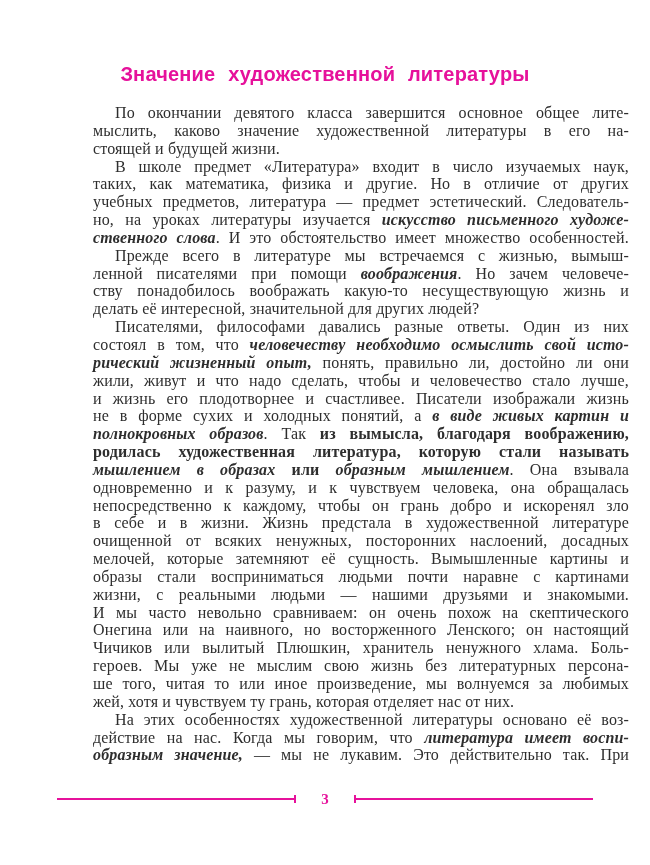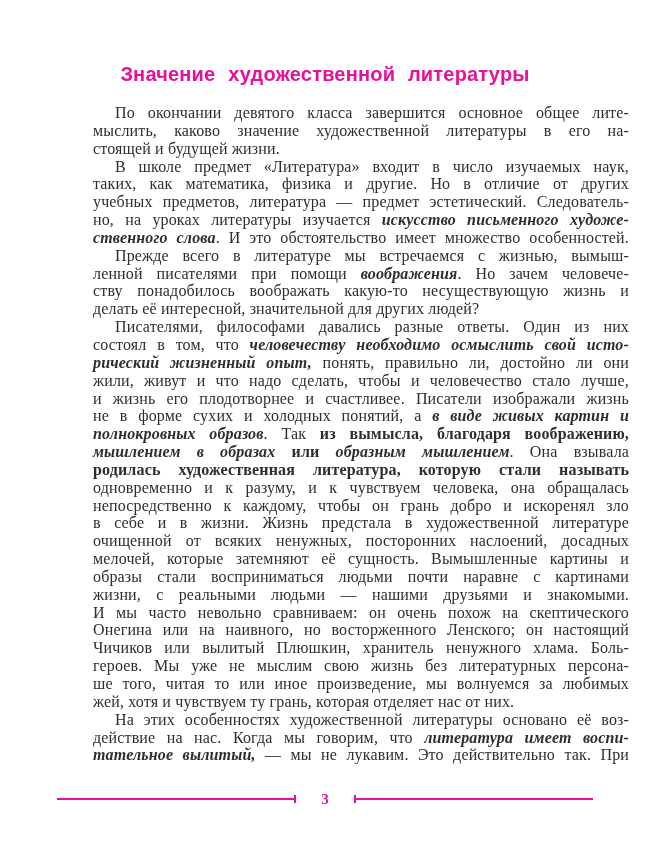--- a/index.html
+++ b/index.html
@@ -113,38 +113,38 @@
       <div class="line"><span class="s-r">ленной писателями при помощи </span><span class="s-i">воображения</span><span class="s-r">. Но зачем человече-</span></div>
       <div class="line"><span class="s-r">ству понадобилось воображать какую-то несуществующую жизнь и</span></div>
       <div class="line noj"><span class="s-r">делать её интересной, значительной для других людей?</span></div>
       <div class="line ind"><span class="s-r">Писателями, философами давались разные ответы. Один из них</span></div>
       <div class="line"><span class="s-r">состоял в том, что </span><span class="s-i">человечеству необходимо осмыслить свой исто-</span></div>
       <div class="line"><span class="s-i">рический жизненный опыт,</span><span class="s-r"> понять, правильно ли, достойно ли они</span></div>
       <div class="line"><span class="s-r">жили, живут и что надо сделать, чтобы и человечество стало лучше,</span></div>
       <div class="line"><span class="s-r">и жизнь его плодотворнее и счастливее. Писатели изображали жизнь</span></div>
       <div class="line"><span class="s-r">не в форме сухих и холодных понятий, а </span><span class="s-i">в виде живых картин и</span></div>
       <div class="line"><span class="s-i">полнокровных образов</span><span class="s-r">. Так </span><span class="s-b">из вымысла, благодаря воображению,</span></div>
+      <div class="line"><span class="s-b">родилась художественная литература, которую стали называть</span></div>
       <div class="line"><span class="s-bi">мышлением в образах </span><span class="s-b">или</span><span class="s-bi"> образным мышлением</span><span class="s-r">. Она взывала</span></div>
-      <div class="line"><span class="s-b">родилась художественная литература, которую стали называть</span></div>
       <div class="line"><span class="s-r">одновременно и к разуму, и к чувствуем человека, она обращалась</span></div>
       <div class="line"><span class="s-r">непосредственно к каждому, чтобы он грань добро и искоренял зло</span></div>
       <div class="line"><span class="s-r">в себе и в жизни. Жизнь предстала в художественной литературе</span></div>
       <div class="line"><span class="s-r">очищенной от всяких ненужных, посторонних наслоений, досадных</span></div>
       <div class="line"><span class="s-r">мелочей, которые затемняют её сущность. Вымышленные картины и</span></div>
       <div class="line"><span class="s-r">образы стали восприниматься людьми почти наравне с картинами</span></div>
       <div class="line"><span class="s-r">жизни, с реальными людьми — нашими друзьями и знакомыми.</span></div>
       <div class="line"><span class="s-r">И мы часто невольно сравниваем: он очень похож на скептического</span></div>
       <div class="line"><span class="s-r">Онегина или на наивного, но восторженного Ленского; он настоящий</span></div>
       <div class="line"><span class="s-r">Чичиков или вылитый Плюшкин, хранитель ненужного хлама. Боль-</span></div>
       <div class="line"><span class="s-r">героев. Мы уже не мыслим свою жизнь без литературных персона-</span></div>
       <div class="line"><span class="s-r">ше того, читая то или иное произведение, мы волнуемся за любимых</span></div>
       <div class="line noj"><span class="s-r">жей, хотя и чувствуем ту грань, которая отделяет нас от них.</span></div>
       <div class="line ind"><span class="s-r">На этих особенностях художественной литературы основано её воз-</span></div>
       <div class="line"><span class="s-r">действие на нас. Когда мы говорим, что </span><span class="s-i">литература имеет воспи-</span></div>
-      <div class="line"><span class="s-i">тательное вылитый,</span><span class="s-r"> — мы не лукавим. Это действительно так. При</span></div>
+      <div class="line"><span class="s-i">образным значение,</span><span class="s-r"> — мы не лукавим. Это действительно так. При</span></div>
     </div>
 
   <div class="footer">
     <div class="rule rule-left"></div>
     <div class="page-number">3</div>
     <div class="rule rule-right"></div>
   </div>
 </div>
 
 </body></html>

